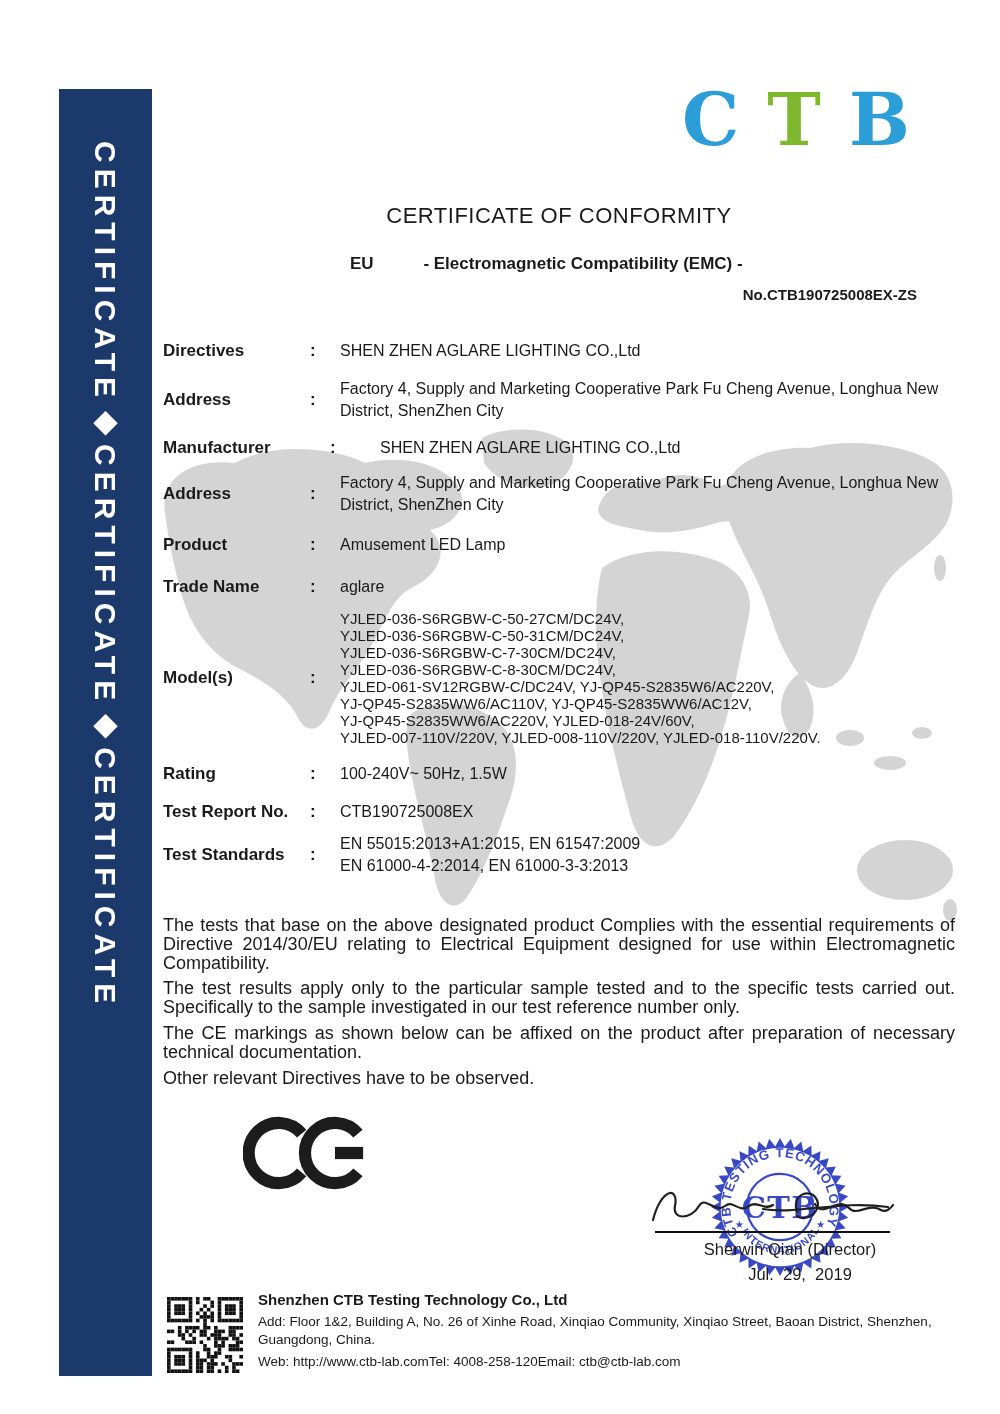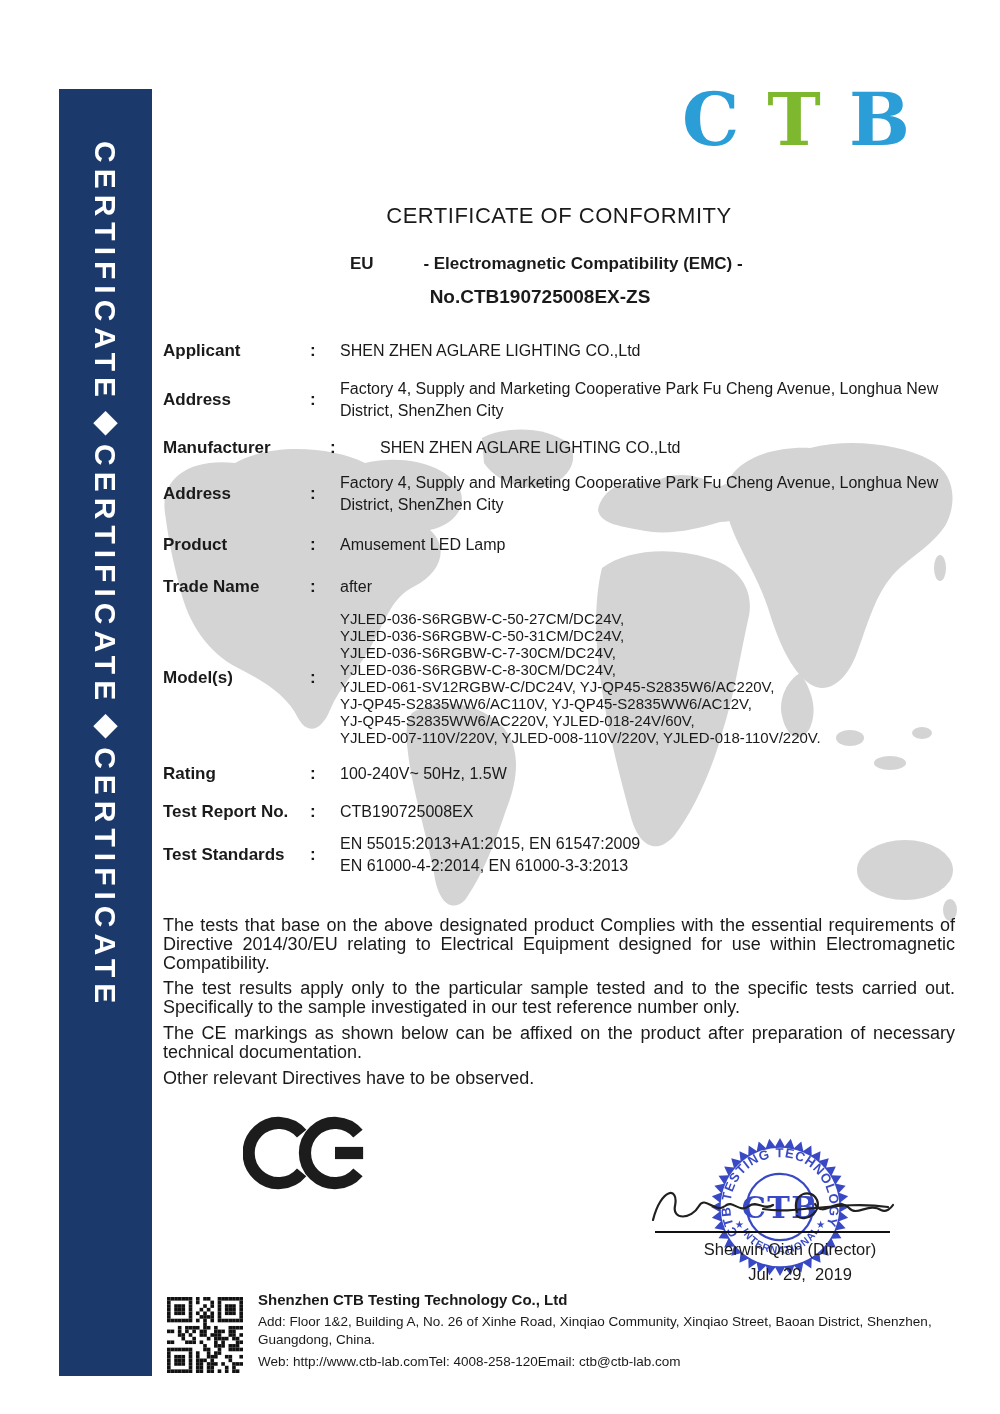--- a/index.html
+++ b/index.html
@@ -24,22 +24,22 @@
               font-family:"DejaVu Serif", serif; font-weight:bold; font-size:72px;
               letter-spacing:28px; line-height:1; }
   .ctb-logo .lb { color:#2b9ed8; }
   .ctb-logo .lg { color:#7eb82e; }
 
   .doc-title { position:absolute; left:163px; top:203px; width:792px; text-align:center;
                font-size:22px; font-weight:normal; letter-spacing:0.5px; z-index:1; }
   .eu-tag { position:absolute; left:350px; top:254px; font-size:17px; font-weight:bold; z-index:1; }
   .subtitle { position:absolute; left:163px; top:254px; width:840px; text-align:center;
               font-size:17px; font-weight:bold; z-index:1; }
-  .cert-no { position:absolute; left:163px; top:286px; width:754px; text-align:center;
-             font-size:19px; font-weight:bold; z-index:1; }
+  .cert-no { position:absolute; left:163px; top:286px; width:754px; text-align:right;
+             font-size:15px; font-weight:bold; z-index:1; }
 
   
   .fields { position:absolute; left:163px; top:340px; width:792px; z-index:1; }
   .frow { display:flex; align-items:center; }
   .frow .lbl { width:147px; font-size:17px; font-weight:bold; flex:none; }
   .frow .col { width:30px; font-size:17px; font-weight:bold; flex:none; }
   .frow .val { flex:1; font-size:16px; line-height:22px; white-space:pre-line; }
   .frow.models .val { font-size:15px; line-height:17px; }
   .mb16{margin-bottom:16px;} .mb15{margin-bottom:15px;} .mb13{margin-bottom:13px;gap:20px;}
   .mb18{margin-bottom:18px;} .mb20{margin-bottom:20px;} .mb12{margin-bottom:12px;}
@@ -98,21 +98,21 @@
 
 <div class="ctb-logo"><span class="lb">C</span><span class="lg">T</span><span class="lb">B</span></div>
 
 <div class="doc-title">CERTIFICATE OF CONFORMITY</div>
 <div class="eu-tag">EU</div>
 <div class="subtitle">- Electromagnetic Compatibility (EMC) -</div>
 <div class="cert-no">No.CTB190725008EX-ZS</div>
 
 <div class="fields">
   <div class="frow mb16">
-    <span class="lbl">Applicant</span>
+    <span class="lbl">Directives</span>
     <span class="col">:</span>
     <span class="val">SHEN ZHEN AGLARE LIGHTING CO.,Ltd</span>
   </div>
   <div class="frow mb15">
     <span class="lbl">Address</span>
     <span class="col">:</span>
     <span class="val">Factory 4, Supply and Marketing Cooperative Park Fu Cheng Avenue, Longhua New District, ShenZhen City</span>
   </div>
   <div class="frow mb13">
     <span class="lbl">Manufacturer</span>
@@ -125,21 +125,21 @@
     <span class="val">Factory 4, Supply and Marketing Cooperative Park Fu Cheng Avenue, Longhua New District, ShenZhen City</span>
   </div>
   <div class="frow mb20">
     <span class="lbl">Product</span>
     <span class="col">:</span>
     <span class="val">Amusement LED Lamp</span>
   </div>
   <div class="frow mb12">
     <span class="lbl">Trade Name</span>
     <span class="col">:</span>
-    <span class="val">after</span>
+    <span class="val">aglare</span>
   </div>
   <div class="frow models mb17">
     <span class="lbl">Model(s)</span>
     <span class="col">:</span>
     <span class="val">YJLED-036-S6RGBW-C-50-27CM/DC24V,
 YJLED-036-S6RGBW-C-50-31CM/DC24V,
 YJLED-036-S6RGBW-C-7-30CM/DC24V,
 YJLED-036-S6RGBW-C-8-30CM/DC24V,
 YJLED-061-SV12RGBW-C/DC24V, YJ-QP45-S2835W6/AC220V,
 YJ-QP45-S2835WW6/AC110V, YJ-QP45-S2835WW6/AC12V,

